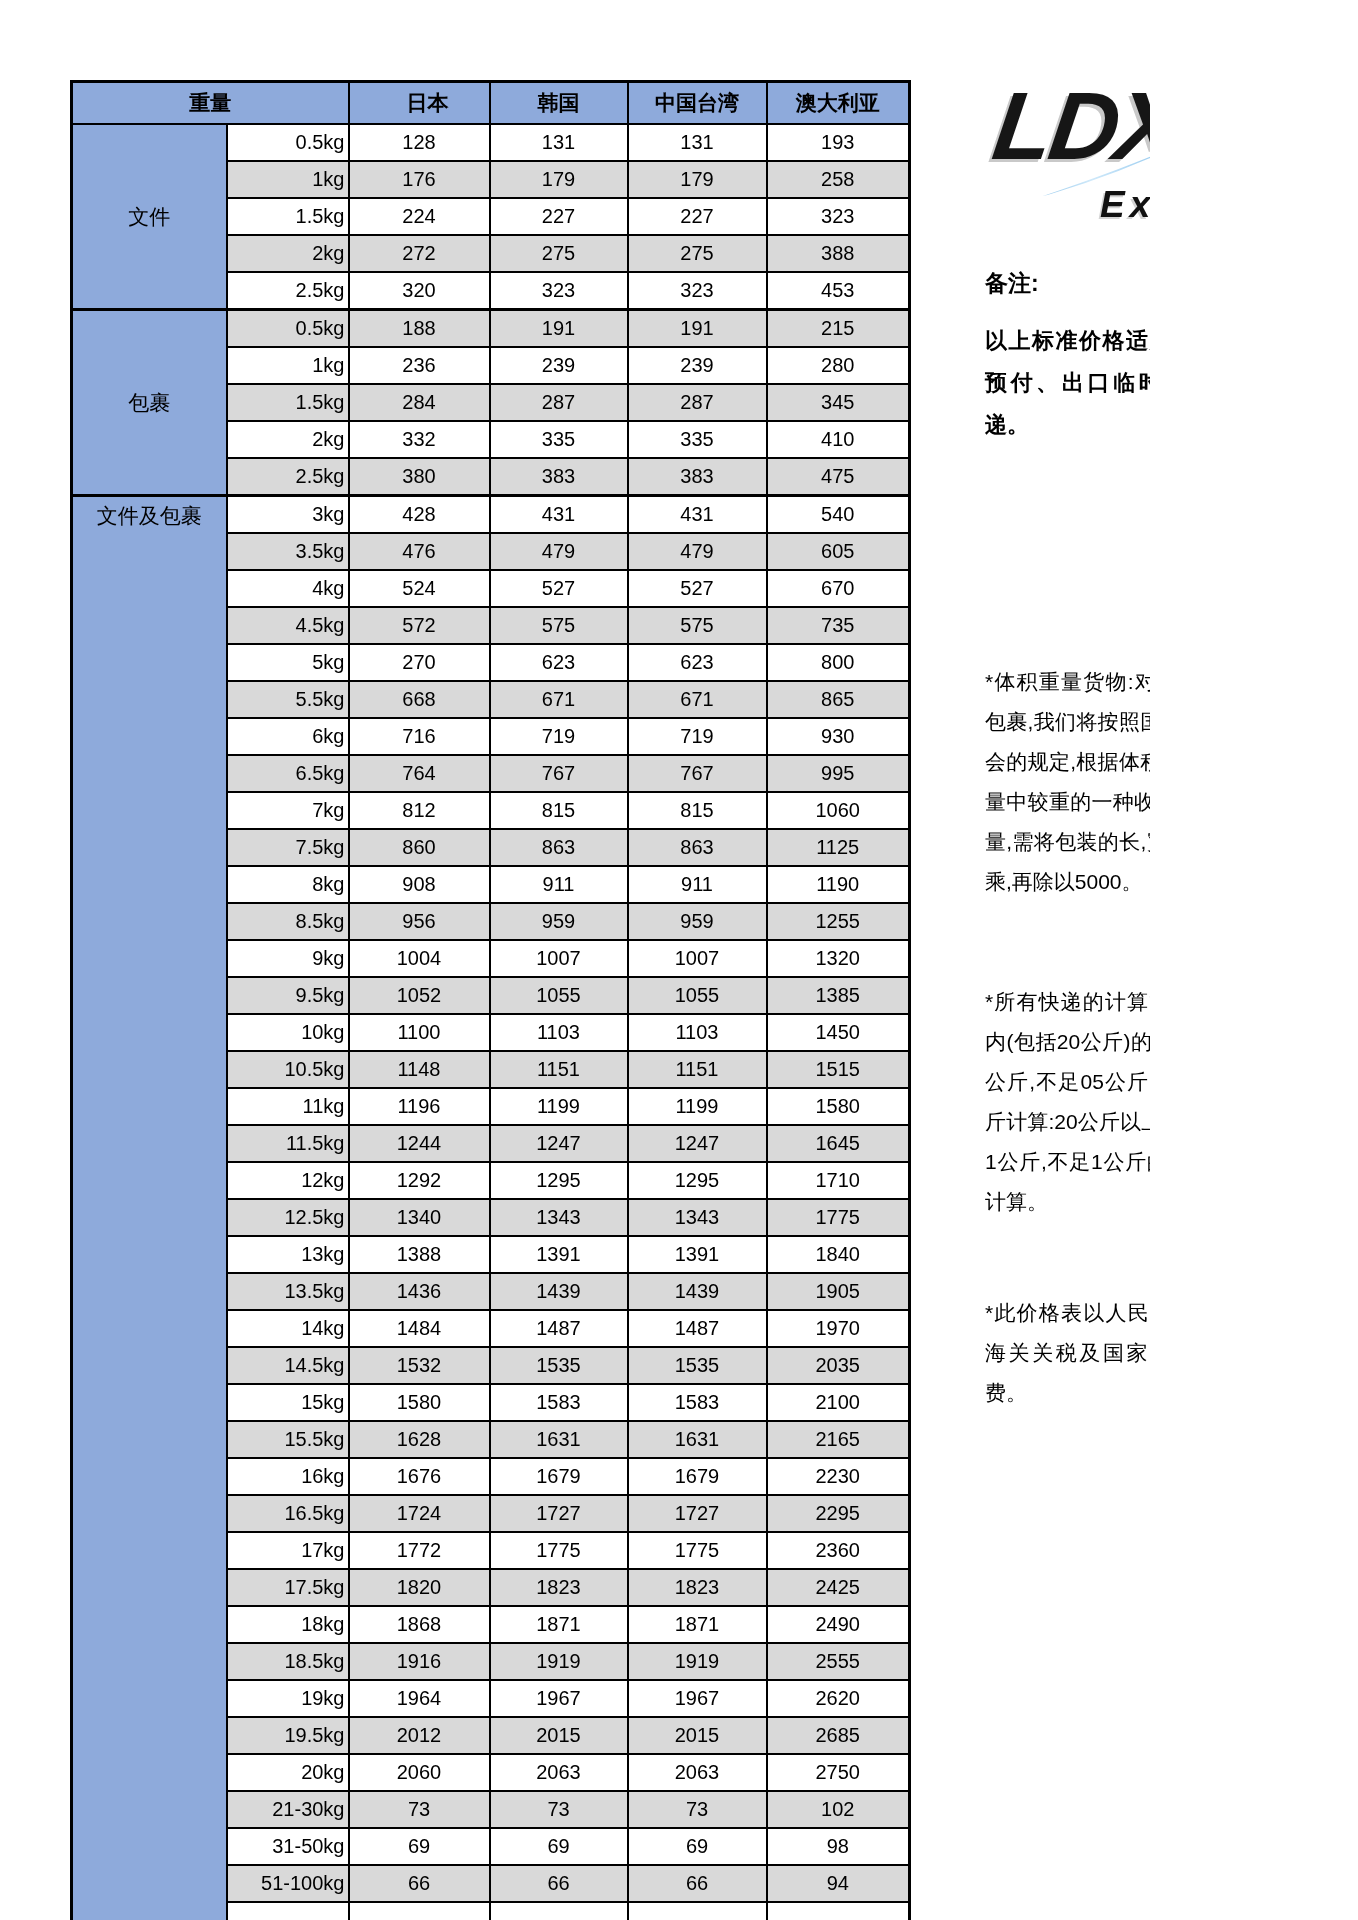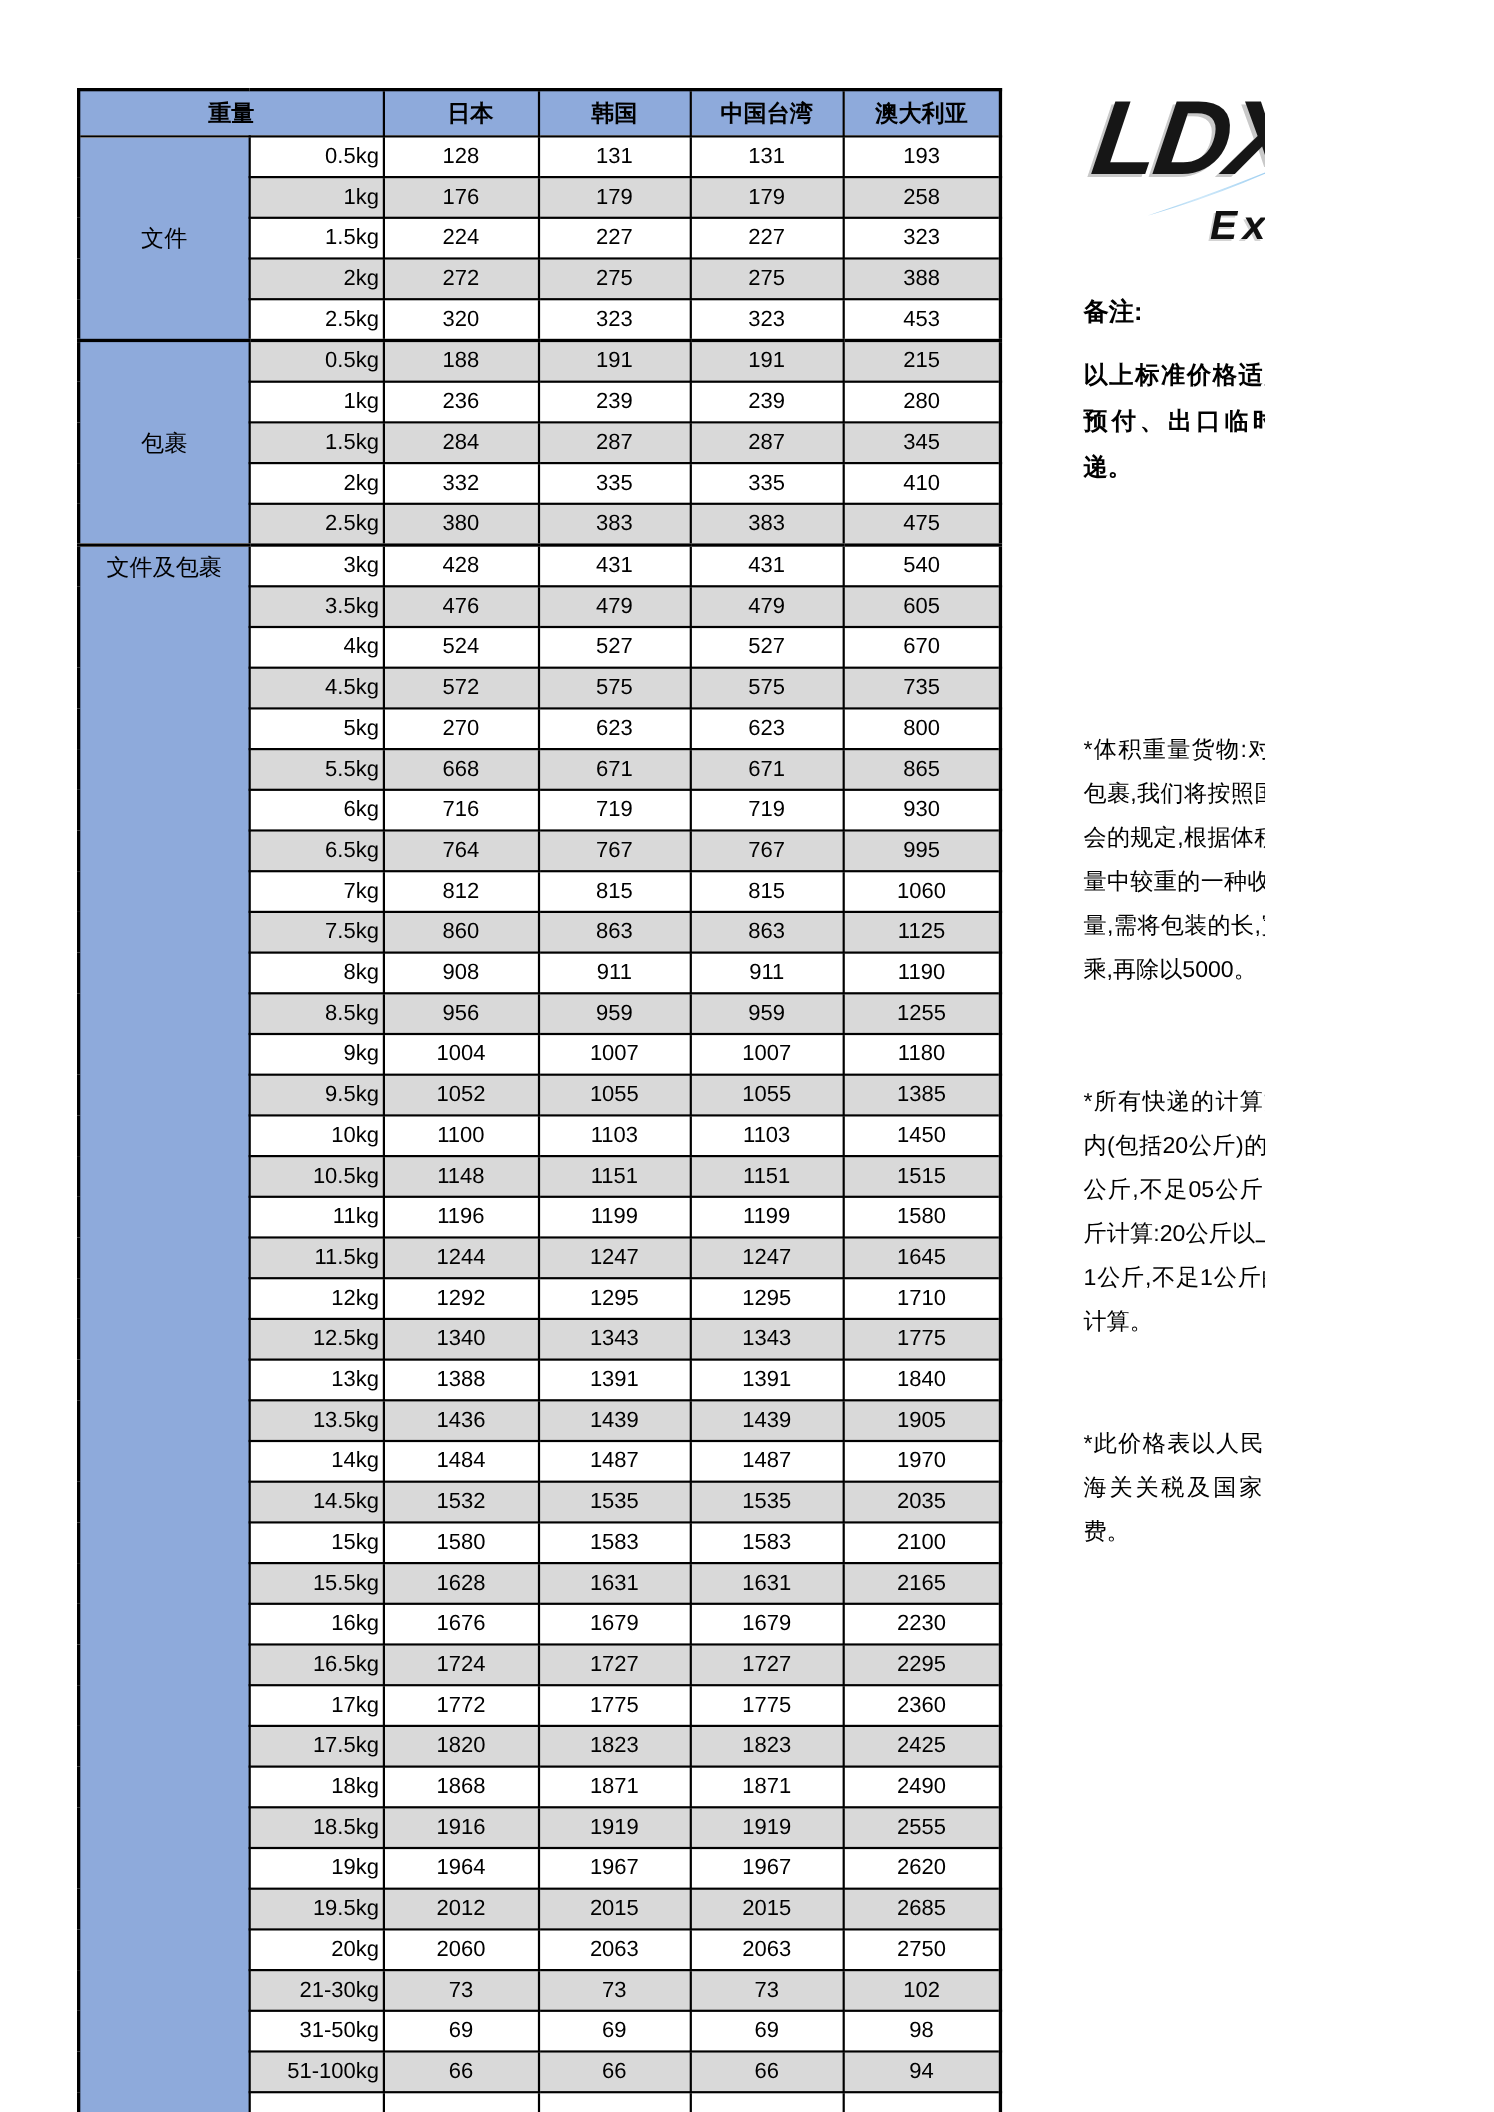--- a/index.html
+++ b/index.html
@@ -246,21 +246,21 @@
           <td class="num">956</td>
           <td class="num">959</td>
           <td class="num">959</td>
           <td class="num">1255</td>
         </tr>
         <tr class="plain">
           <td class="w">9kg</td>
           <td class="num">1004</td>
           <td class="num">1007</td>
           <td class="num">1007</td>
-          <td class="num">1180</td>
+          <td class="num">1320</td>
         </tr>
         <tr class="alt">
           <td class="w">9.5kg</td>
           <td class="num">1052</td>
           <td class="num">1055</td>
           <td class="num">1055</td>
           <td class="num">1385</td>
         </tr>
         <tr class="plain">
           <td class="w">10kg</td>

